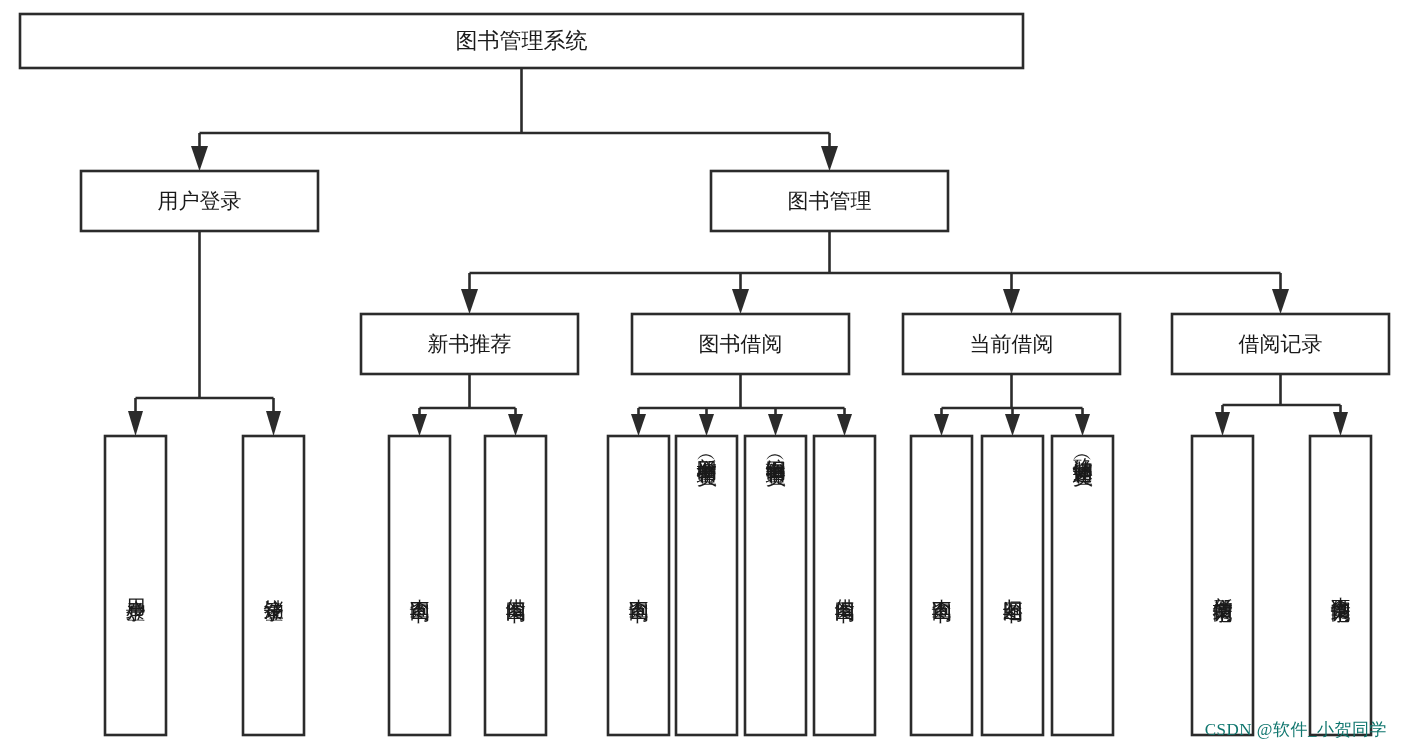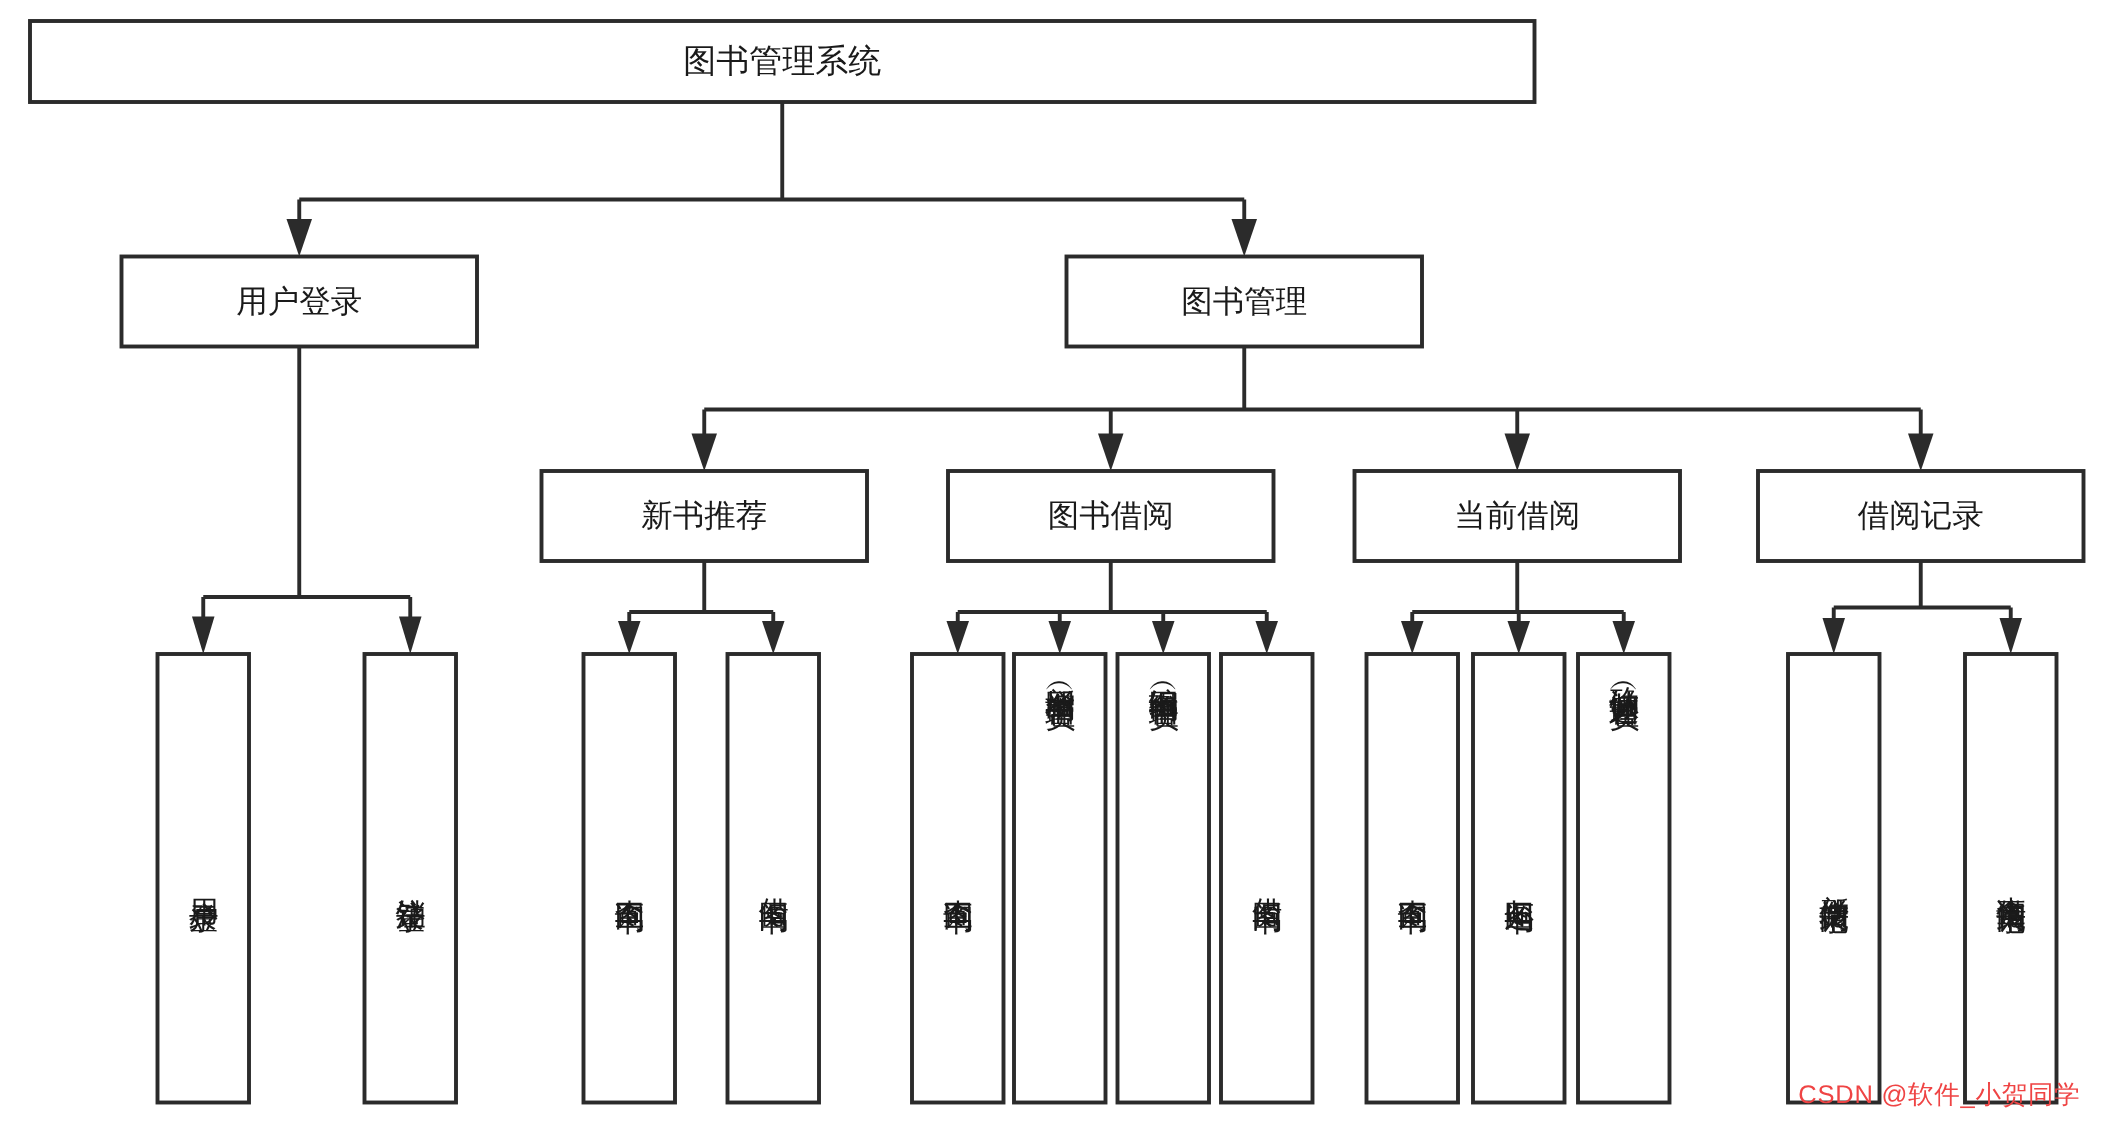--- a/index.html
+++ b/index.html
@@ -65,23 +65,23 @@
     font-size: 20px;
     line-height: 1.08;
     letter-spacing: 1.5px;
     color: #1a1a1a;
     white-space: nowrap;
   }
   .watermark {
     position: absolute;
     right: 10px;
     bottom: 6px;
-    font-family: Liberation Sans, sans-serif;
+    font-family: Liberation Serif, serif;
     font-size: 17px;
-    color: #ef4444;
+    color: #0f766e;
     letter-spacing: 0.5px;
     white-space: nowrap;
   }
 </style>
 </head>
 <body>
 
 <div id="diagram-root">
 
   <svg class="flow" viewBox="0 0 1405 747">

